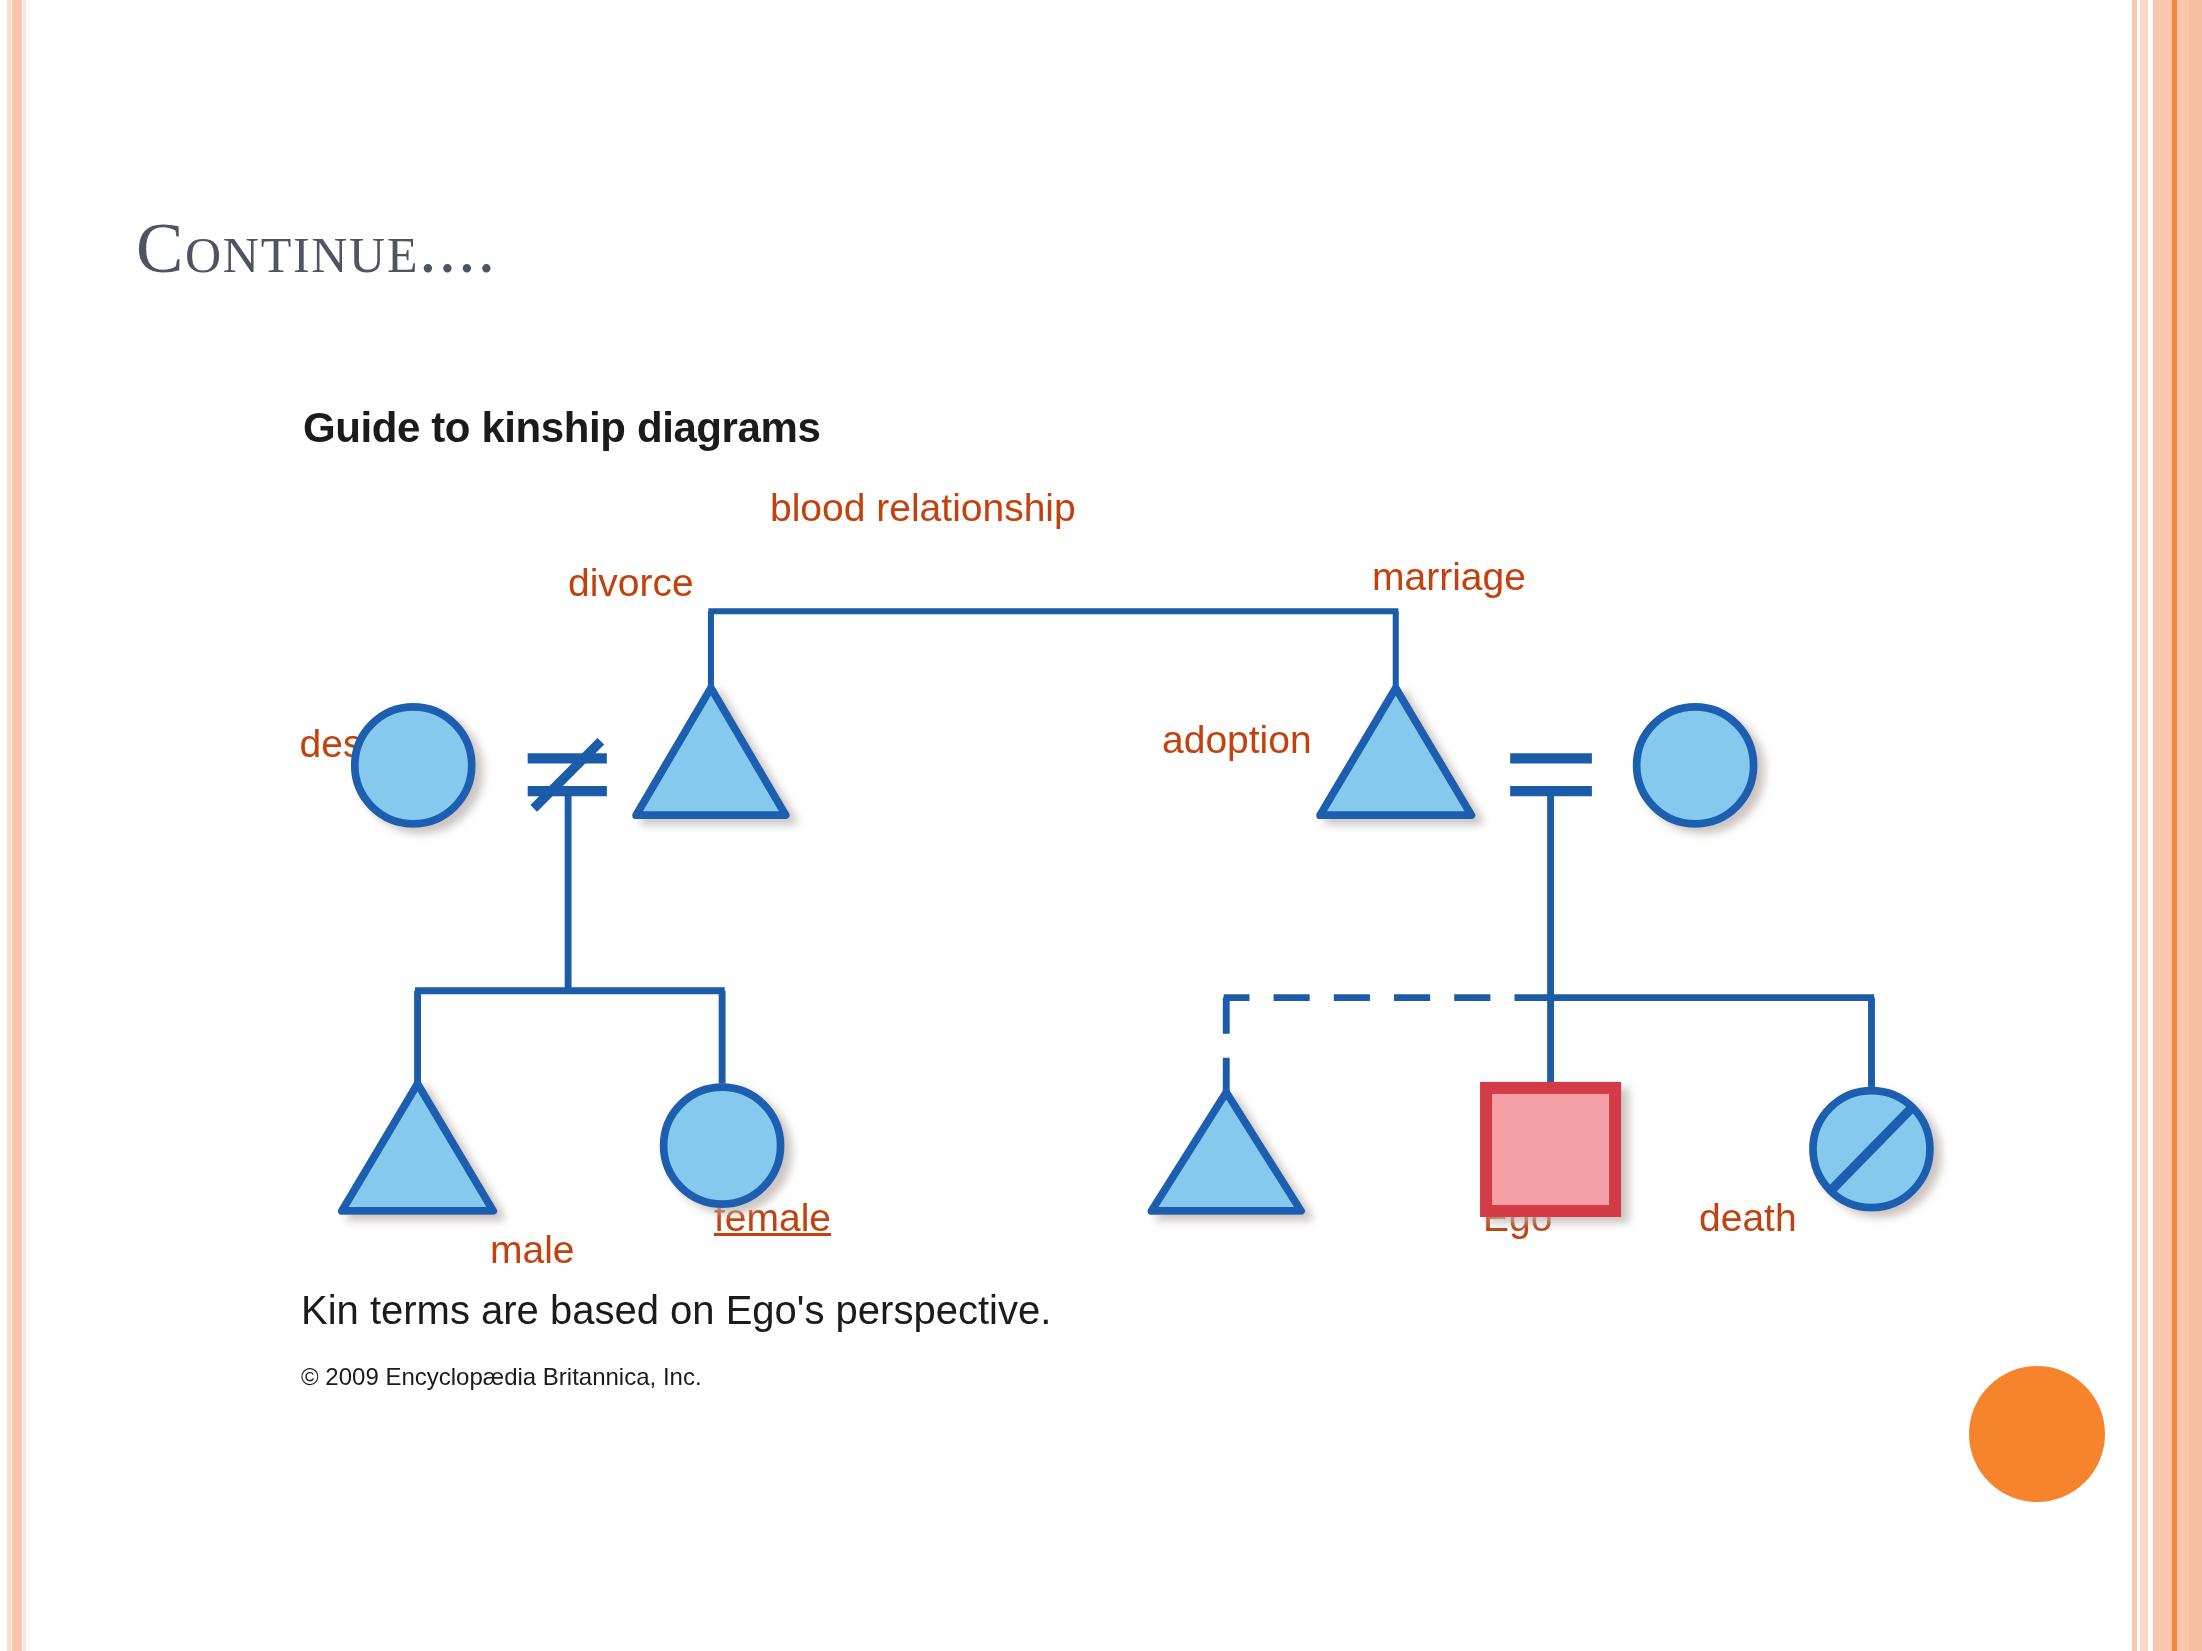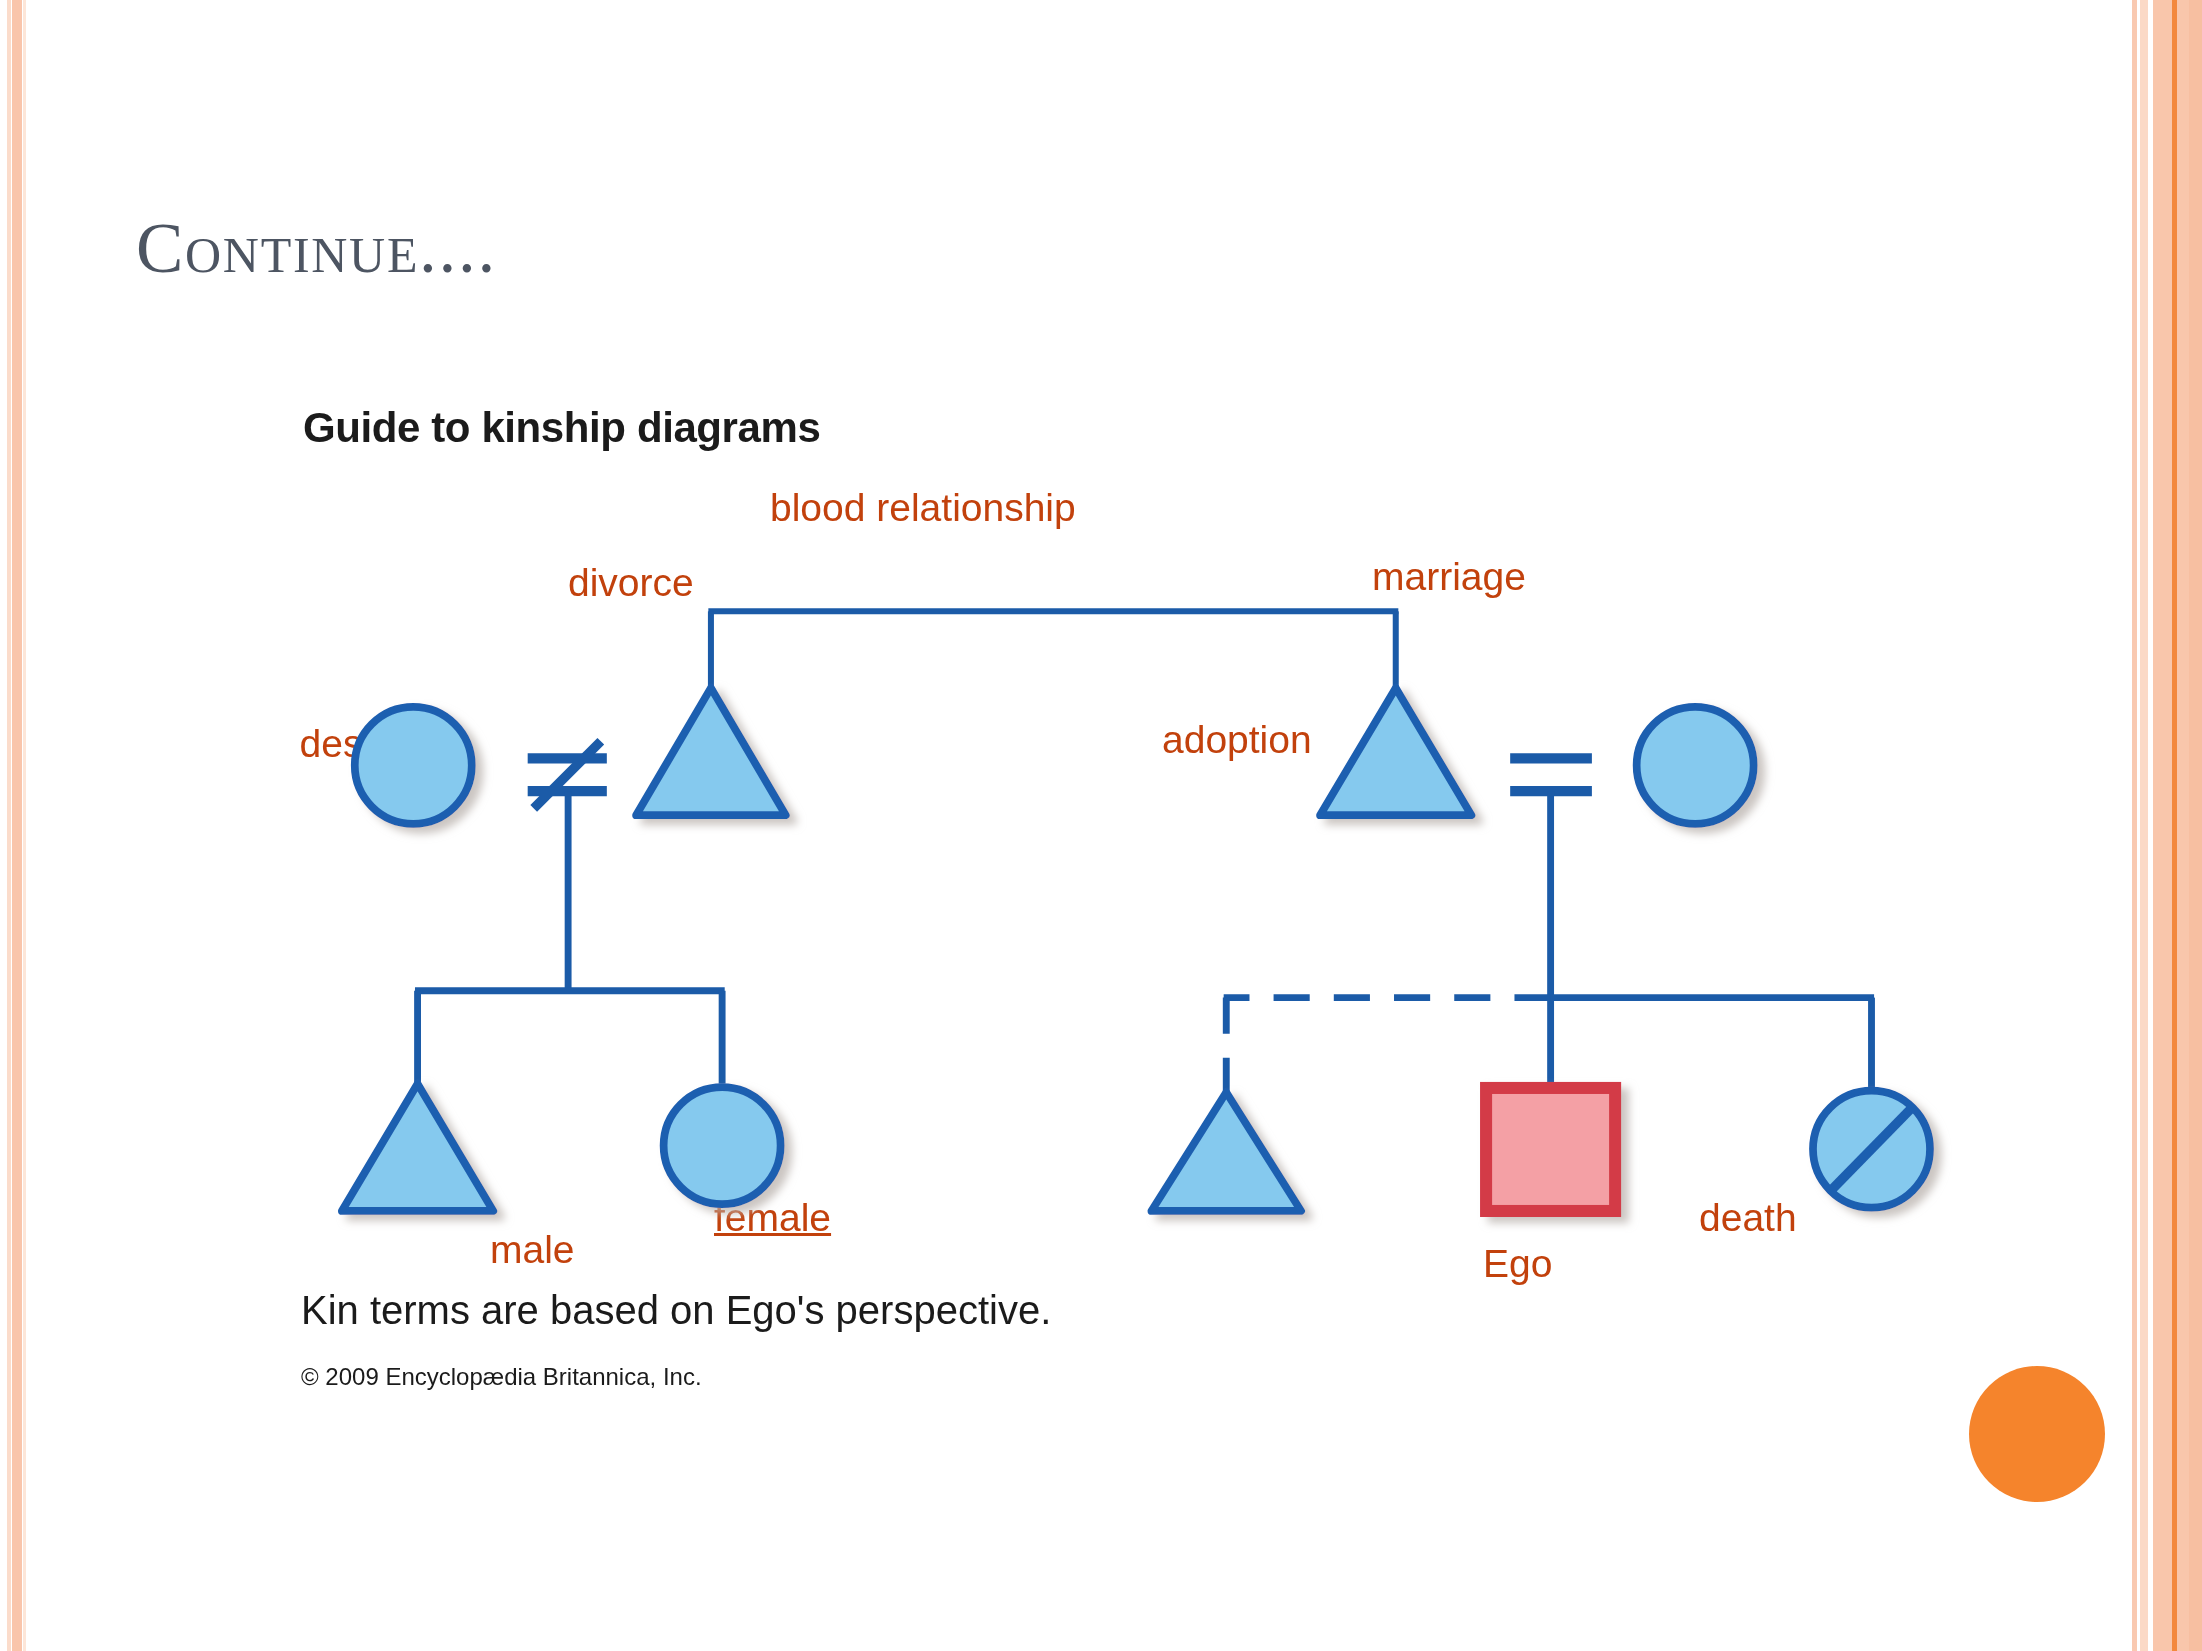--- a/index.html
+++ b/index.html
@@ -105,21 +105,21 @@
     color: #c2410c;
     white-space: nowrap;
   }
   .lbl-blood    { left: 486px; top: 82px; }
   .lbl-divorce  { left: 284px; top: 157px; }
   .lbl-marriage { left: 1088px; top: 151px; }
   .lbl-descent  { left: 15.5px;  top: 318px; }
   .lbl-adoption { left: 878px; top: 314px; }
   .lbl-male     { left: 206px; top: 824px; text-align: right; }
   .lbl-female   { left: 430px; top: 792px; text-decoration: underline; }
-  .lbl-ego      { left: 1199px; top: 792px; margin-top: 46px; }
+  .lbl-ego      { left: 1199px; top: 792px; }
   .lbl-death    { left: 1415px; top: 792px; }
 
   
   .fig-svg {
     position: absolute;
     left: 0;
     top: 0;
     width: 1549px;
     height: 1084px;
     overflow: visible;

